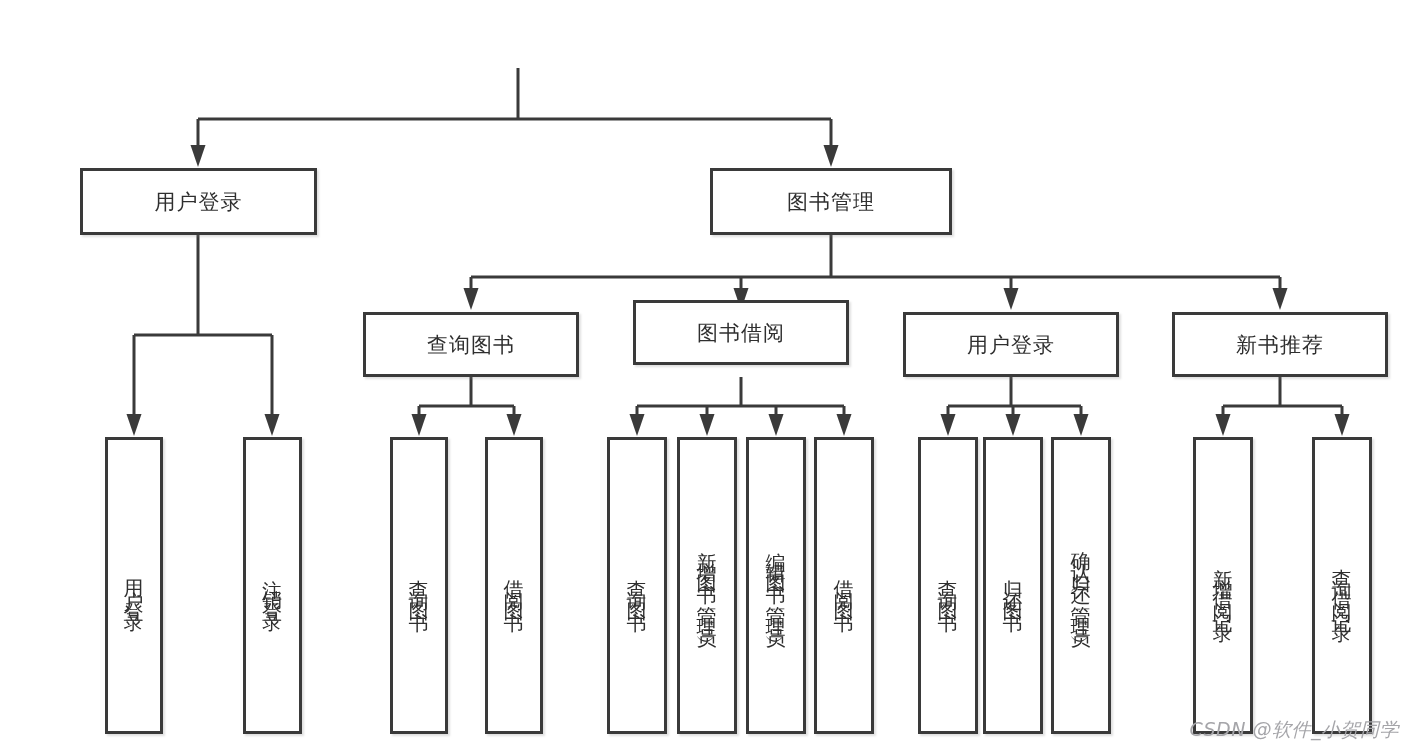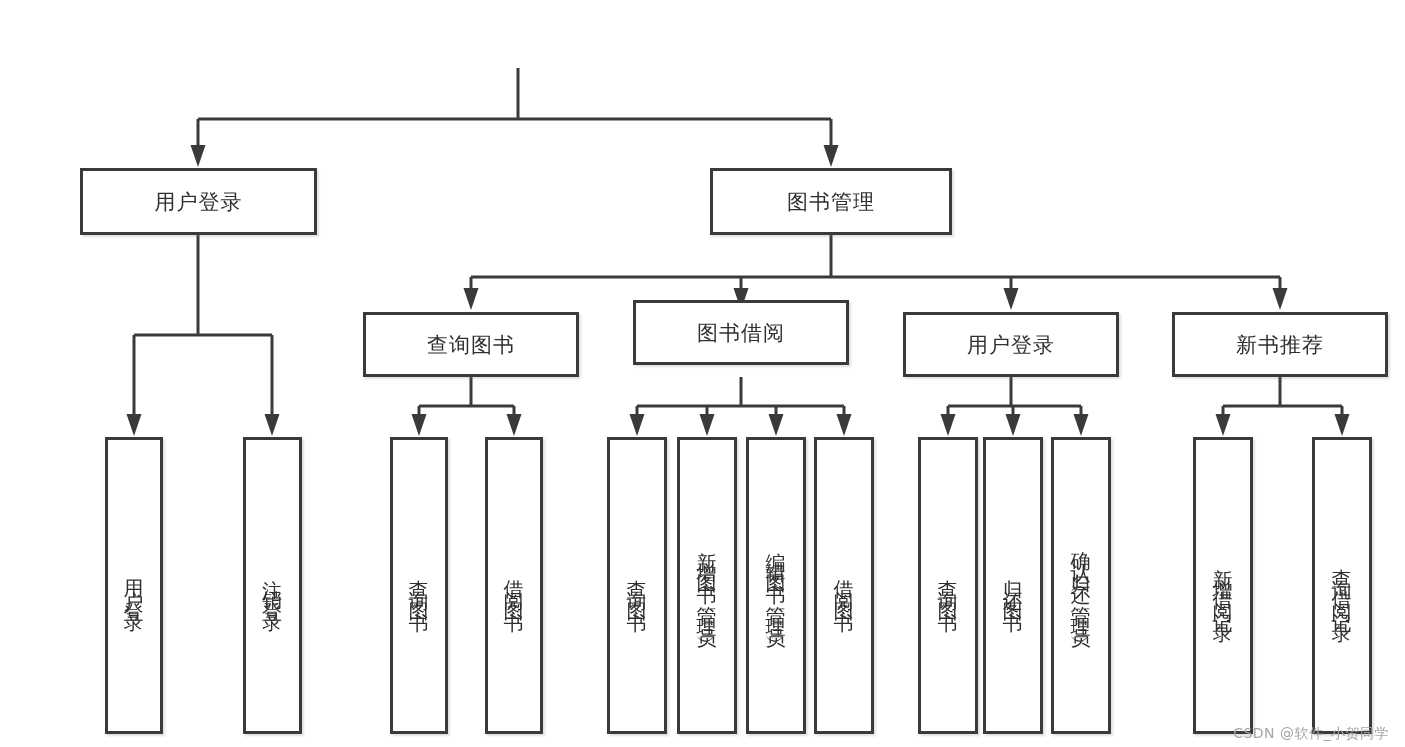--- a/index.html
+++ b/index.html
@@ -35,25 +35,26 @@
   .leaf .vtext {
     writing-mode: vertical-lr;
     text-orientation: mixed;
     font-size: 20px;
     line-height: 1;
     letter-spacing: 11px;
     white-space: nowrap;
   }
   .watermark {
     position: absolute;
-    right: 16px;
+    right: 6px;
     bottom: 4px;
-    font-size: 14px;
+    font-size: 19px;
     letter-spacing: 0.5px;
     color: var(--watermark);
+    font-style: italic;
   }
 </style>
 </head>
 <body>
 
 <div class="stage">
 
   <svg class="connectors" viewBox="0 0 1405 747" xmlns="http://www.w3.org/2000/svg" aria-hidden="true">
     <path d="
       M518 68 V120 M198 119 H831 M198 119 V148 M831 119 V148

